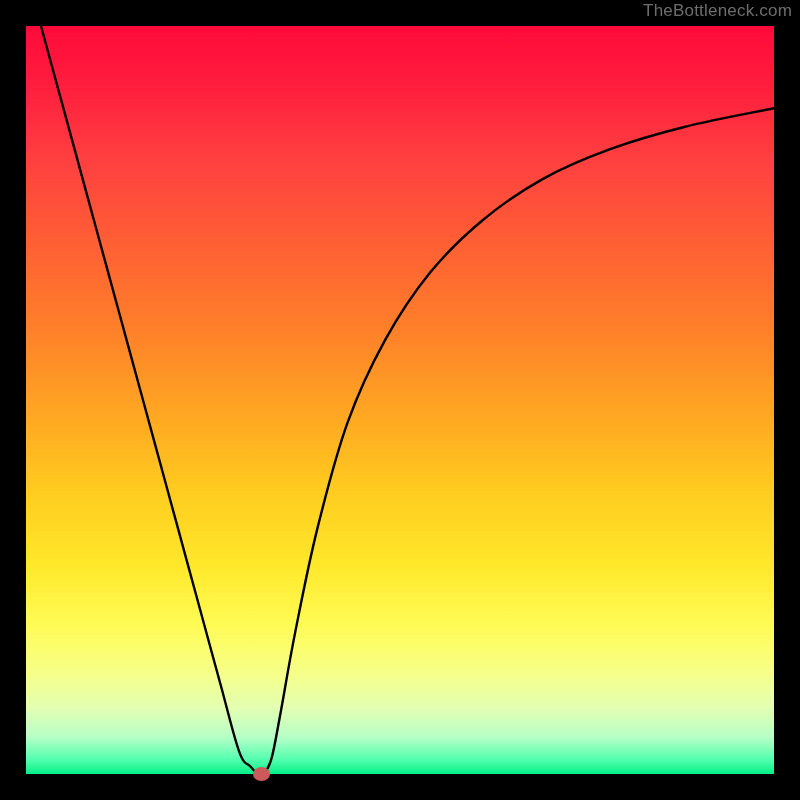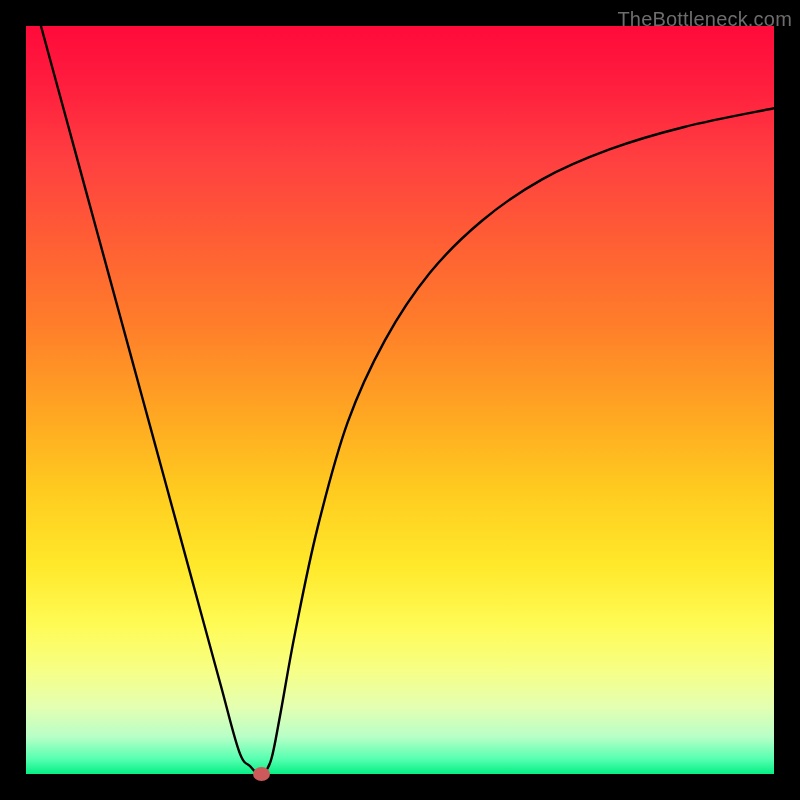--- a/index.html
+++ b/index.html
@@ -12,24 +12,24 @@
     overflow: hidden;
   }
   .container {
     position: relative;
     width: 800px;
     height: 800px;
     background: #000000;
   }
   .watermark {
     position: absolute;
-    top: 8px;
+    top: 1px;
     right: 8px;
     color: #6d6d6d;
-    font-size: 20px;
+    font-size: 17px;
     font-weight: 500;
     z-index: 30;
     font-family: Arial, sans-serif;
     letter-spacing: 0.2px;
   }
   .plot-area {
     position: absolute;
     left: 26px;
     top: 26px;
     width: 748px;

